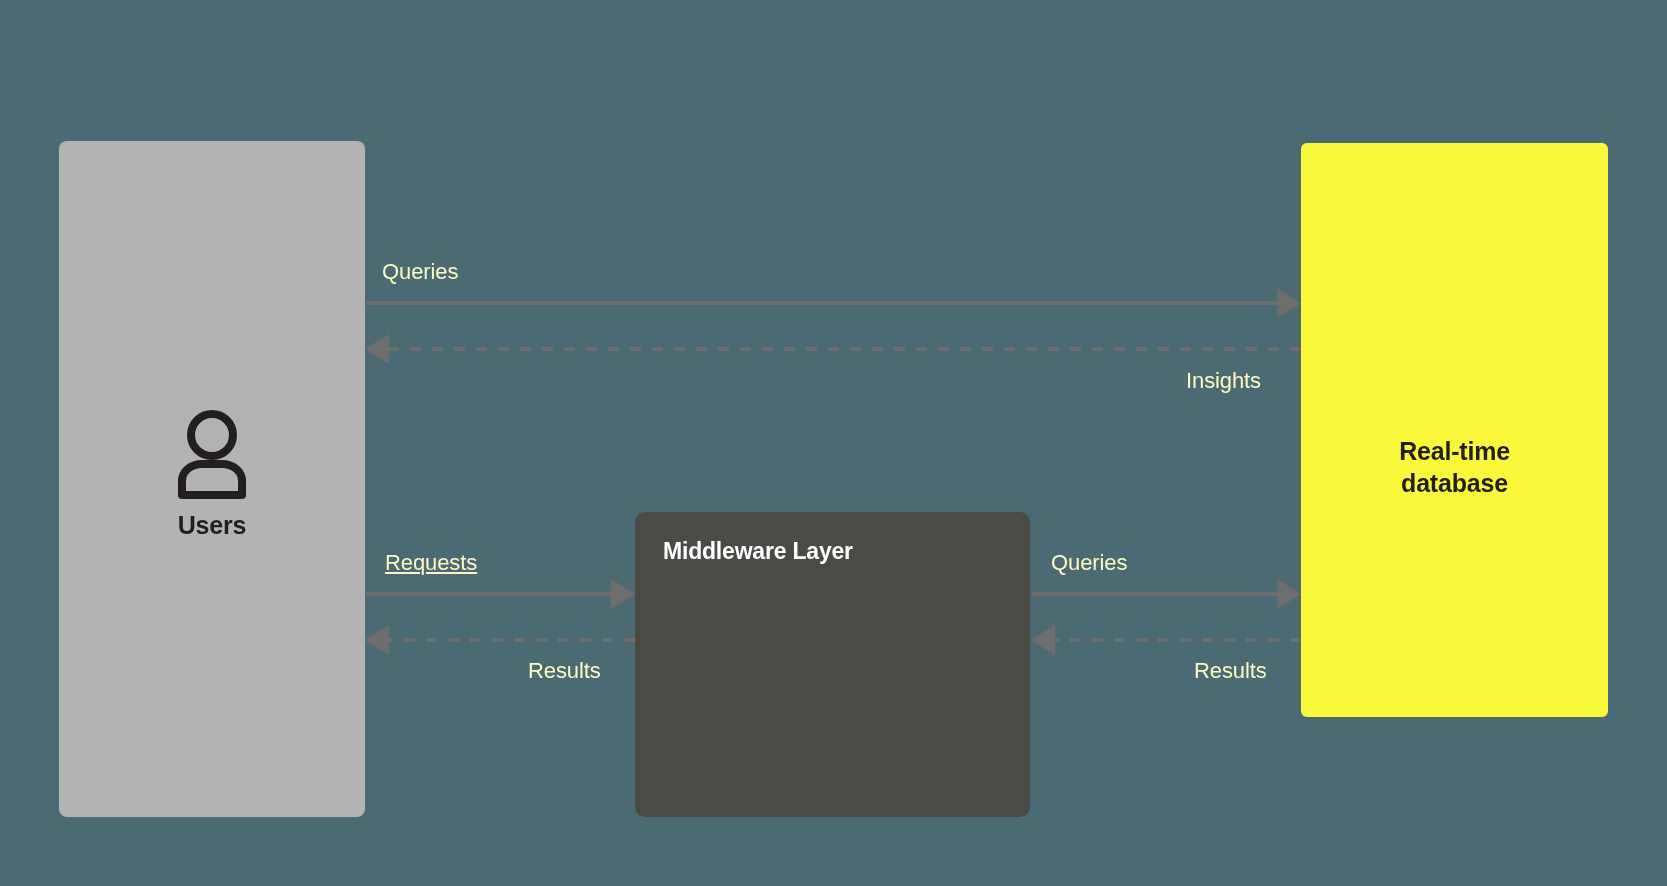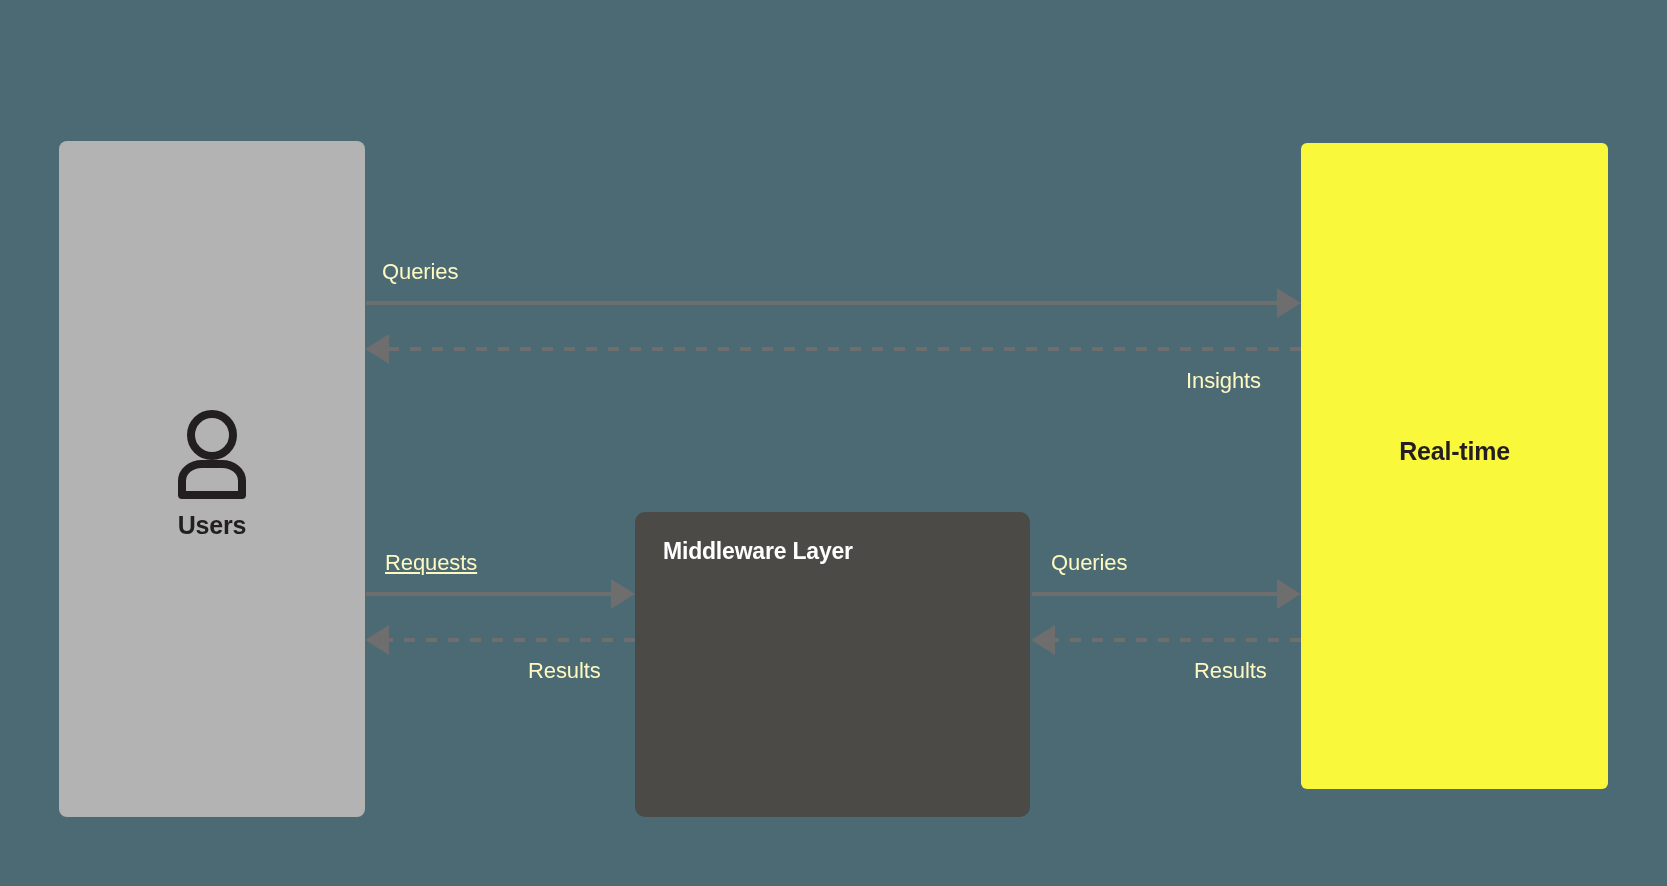--- a/index.html
+++ b/index.html
@@ -85,21 +85,21 @@
     font-weight: bold;
     color: #ffffff;
     letter-spacing: -0.2px;
     white-space: nowrap;
   }
 
   .node-database {
     left: 1301px;
     top: 143px;
     width: 307px;
-    height: 646px;
+    height: 574px;
     background: #f9f83a;
     border-radius: 6px;
   }
 
   .node-database-label {
     position: absolute;
     left: 0;
     right: 0;
     top: 293px;
     text-align: center;
@@ -154,20 +154,21 @@
           <path d="M11 86 L11 72 C11 62 20 55 31 55 L51 55 C62 55 71 62 71 72 L71 86 Z" fill="none" stroke="#231f20" stroke-width="8" stroke-linejoin="round"></path>
         </svg>
       </span>
       <span class="node-users-label">Users</span>
     </div>
   </div>
 
   <div class="node node-database">
     <div class="node-database-label">
       <div>Real-time</div>
+      <div>database</div>
     </div>
   </div>
 
   <svg id="edge-layer" xmlns="http://www.w3.org/2000/svg">
 
     <g>
       <line x1="366" y1="303" x2="1277" y2="303" stroke="#6e6e6e" stroke-width="4"></line>
       <polygon points="1277,288 1301,303 1277,318" fill="#6e6e6e"></polygon>
     </g>
 

